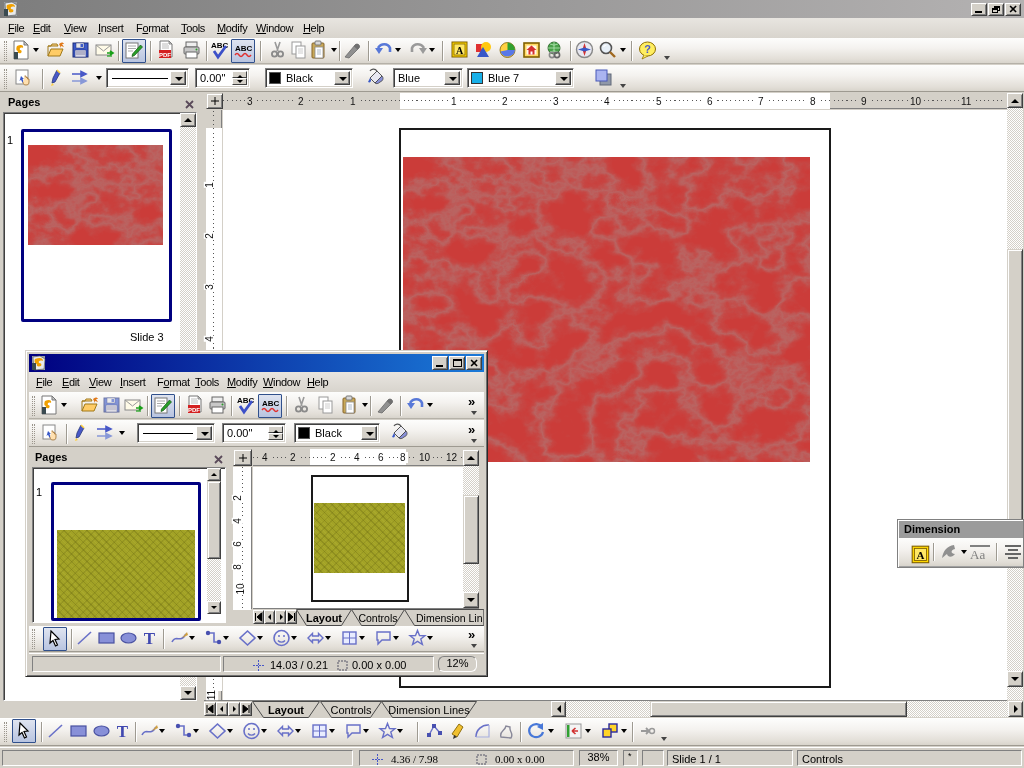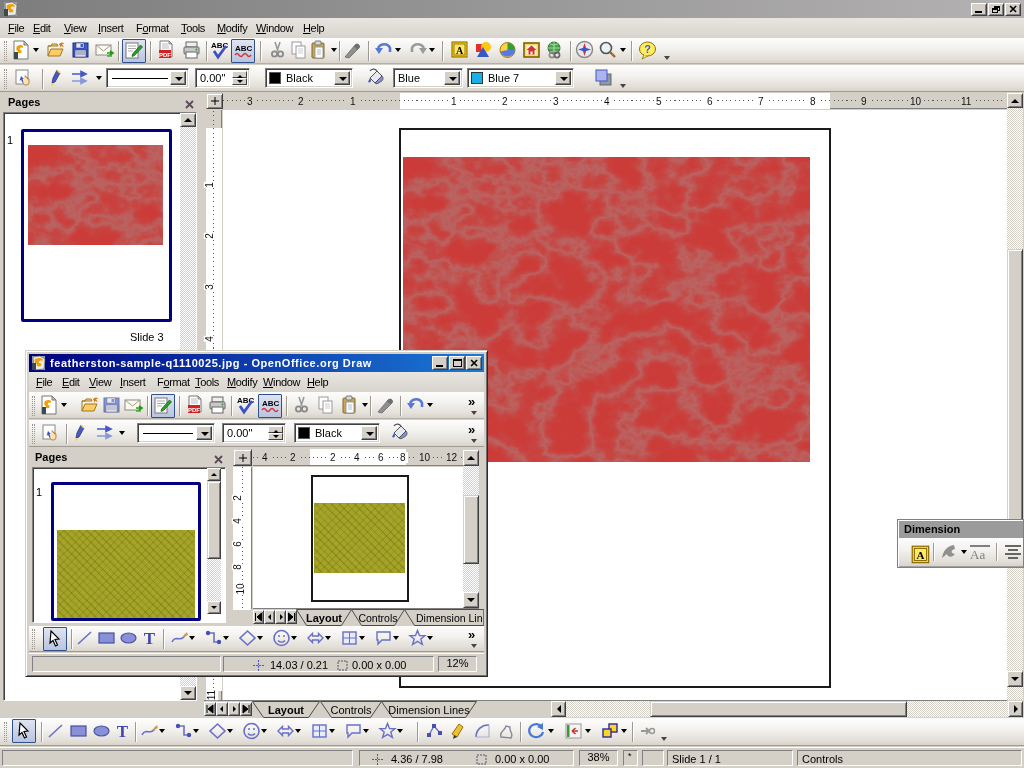--- a/index.html
+++ b/index.html
@@ -684,21 +684,21 @@
   </svg>
 <div class="dd" style="left:621px;top:729px;"></div>
 <div class="abs tsep" style="left:632px;top:722px;height:20px;"></div>
 <svg class="ic" style="left:637px;top:721px" width="20" height="20">
     <use href="#d-inter"></use>
   </svg>
 <div class="dd" style="left:661px;top:737px;border-top-color:#444;"></div>
 
 <div class="abs" id="m-status" style="left:0;top:747px;width:1024px;height:21px;background:#d4d0c8;border-top:1px solid #fff;"></div>
 <div class="abs sp" style="left:2px;top:750px;width:351px;"></div>
-<div class="abs sp" style="left:359px;top:750px;width:215px;">
+<div class="abs sp" style="left:359px;top:750px;width:215px;font-family:Liberation Serif, serif;">
   <svg class="abs" style="left:11px;top:2px" width="13" height="13">
       <path d="M6.5 1 v11 M1 6.5 h11" stroke="#4858c8" stroke-width="1" stroke-dasharray="2 1"></path>
     </svg>
   <span class="abs" style="left:31px;top:2px;">4.36 / 7.98</span>
   <svg class="abs" style="left:115px;top:2px" width="13" height="13">
       <rect x="2" y="2" width="9" height="9" fill="none" stroke="#556" stroke-width="1" stroke-dasharray="2 1"></rect>
     </svg>
   <span class="abs" style="left:135px;top:2px;">0.00 x 0.00</span>
 </div>
 <div class="abs sp" style="left:579px;top:750px;width:39px;text-align:center;">38%</div>
@@ -716,21 +716,20 @@
 <div class="abs" id="cw" style="left:25px;top:350px;width:463px;height:327px;background:#d4d0c8;
   border:1px solid;border-color:#d4d0c8 #2a2a2a #2a2a2a #d4d0c8;box-shadow:inset 1px 1px 0 #ffffff, inset -1px -1px 0 #707070;"></div>
 
 <div class="abs" style="left:29px;top:354px;width:455px;height:18px;background:linear-gradient(to right,#000080,#1b7ad8);">
   <svg class="abs" style="left:2px;top:1px" width="16" height="16" viewBox="0 0 16 16">
     <rect x="1" y="1" width="13" height="14" fill="#9aa0a6"></rect>
     <path d="M2 2 L9 1 L14 4 L13 14 L3 15 Z" fill="#e8eaec" stroke="#555" stroke-width="0.6"></path>
     <path d="M4 4 C9 2 12 3 12 6 C9 5 7 6 8 8 C10 8 11 9 10 11 C7 12 5 11 6 9 C4 9 3 6 4 4 Z" fill="#f0a000"></path>
     <rect x="1" y="8" width="4" height="7" fill="#3a4a50"></rect>
   </svg>
-  <div class="abs b" style="left:21px;top:3px;font-size:11px;color:#fff;letter-spacing:0.55px;">featherston-sample-q1110025.jpg - OpenOffice.org Draw</div>
   <div class="abs btn" style="left:403px;top:2px;width:16px;height:14px;">
       <div class="abs" style="left:3px;bottom:2px;width:7px;height:2px;background:#000"></div>
     </div>
   <div class="abs btn" style="left:420px;top:2px;width:16px;height:14px;">
       <div class="abs" style="left:3px;top:2px;width:9px;height:8px;border:1px solid #000;border-top-width:2px;"></div>
     </div>
   <div class="abs btn" style="left:437px;top:2px;width:16px;height:14px;font-size:11px;font-weight:bold;text-align:center;line-height:12px;">✕</div>
 </div>
 
 <div class="abs menu" style="left:29px;top:372px;width:455px;height:20px;background:linear-gradient(#e8e5e0,#d8d4cd);">
@@ -992,21 +991,21 @@
 <div class="abs sp" style="left:223px;top:656px;width:211px;">
   <svg class="abs" style="left:28px;top:2px" width="13" height="13">
       <path d="M6.5 1 v11 M1 6.5 h11" stroke="#4858c8" stroke-width="1" stroke-dasharray="2 1"></path>
     </svg>
   <span class="abs" style="left:46px;top:2px;">14.03 / 0.21</span>
   <svg class="abs" style="left:112px;top:2px" width="13" height="13">
       <rect x="2" y="2" width="9" height="9" fill="none" stroke="#556" stroke-width="1" stroke-dasharray="2 1"></rect>
     </svg>
   <span class="abs" style="left:128px;top:2px;">0.00 x 0.00</span>
 </div>
-<div class="abs sp" style="left:438px;top:656px;width:39px;text-align:center;">12%</div>
+<div class="abs sp" style="left:438px;top:656px;width:39px;text-align:center;border-radius:6px;">12%</div>
 
 <div class="abs" id="fw" style="left:897px;top:519px;width:127px;height:49px;background:#d4d0c8;
   border:1px solid #808080;box-shadow:inset 1px 1px 0 #fff, inset -1px -1px 0 #a0a0a0;"></div>
 <div class="abs" style="left:899px;top:521px;width:124px;height:17px;background:#9b9b9b;">
   <span class="b" style="position:absolute;left:5px;top:2px;font-size:11px;color:#000;">Dimension</span>
 </div>
 <div class="abs tb" style="left:899px;top:538px;width:124px;height:28px;"></div>
 <svg class="ic" style="left:910px;top:544px" width="16" height="16" viewBox="0 0 20 20">
     <use href="#i-fontwork"></use>
   </svg>

